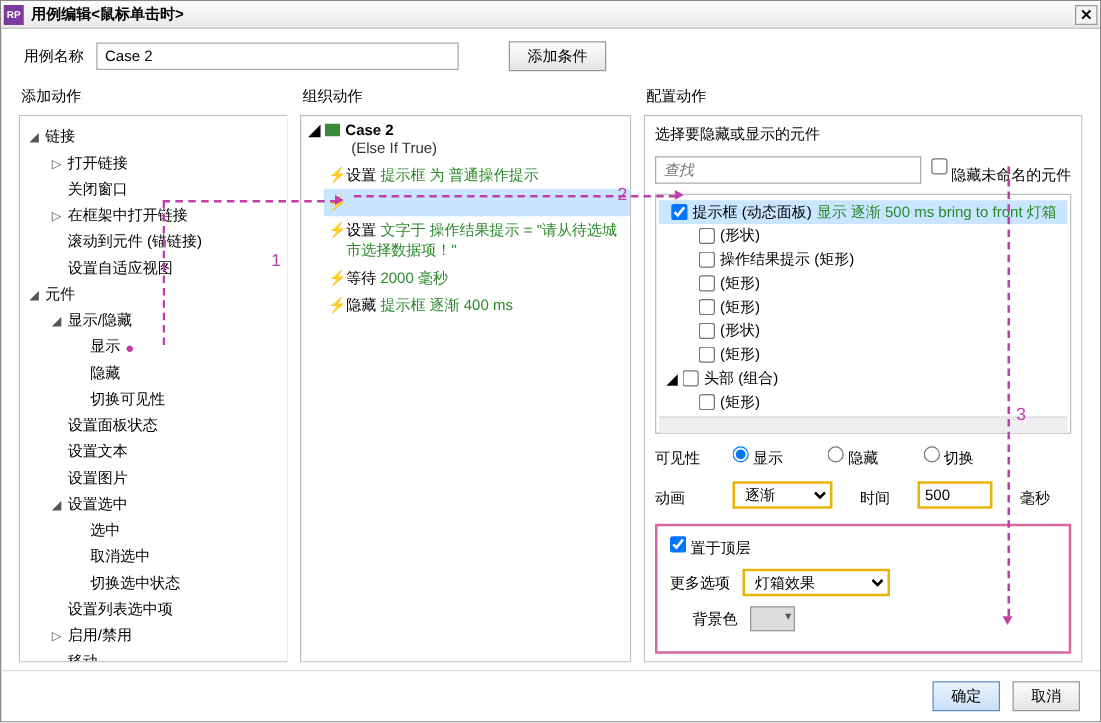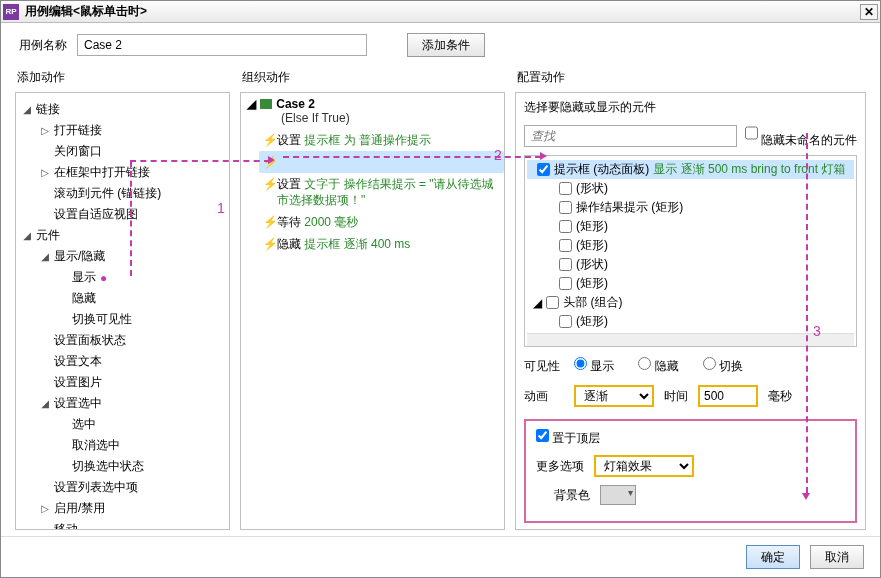--- a/index.html
+++ b/index.html
@@ -36,21 +36,21 @@
 .act-row .text { flex: 1; }
 .act-row.sel { background: #c9e5ff; border-radius: 2px; }
 .cfg-panel { padding: 6px 8px; display: flex; flex-direction: column; gap: 6px; }
 .search-row { display: flex; gap: 8px; align-items: center; }
 .search-row input { flex: 1; height: 22px; border: 1px solid #aaa; padding: 0 6px; color: #999; font-style: italic; }
 .widget-tree { border: 1px solid #c0c0c0; height: 205px; overflow: auto; padding: 4px 2px; position: relative; }
 .wrow { display: flex; align-items: center; padding: 1px 2px; white-space: nowrap; }
 .wrow .cb { margin: 0 4px; }
 .wrow.checked { background: #c9e5ff; }
 .hscroll { height: 16px; background: #efefef; border-top: 1px solid #ddd; margin-top: 2px; }
-.opt-row { display: flex; align-items: center; gap: 10px; margin-top: 4px; }
+.opt-row { display: flex; align-items: flex-end; gap: 22px; margin-top: 4px; }
 .opt-row .lbl0 { width: 40px; }
 .radio-lbl { margin-right: 14px; }
 select, input[type=text].small { height: 22px; border: 2px solid #eab308; padding: 0 4px; background: #fff; }
 .sel-anim { width: 80px; }
 .time-inp { width: 60px; }
 .boxed { border: 2px solid #d768a0; padding: 8px 10px; margin-top: 6px; }
 .boxed .row { display: flex; align-items: center; gap: 10px; margin-bottom: 8px; }
 .swatch { width: 36px; height: 20px; border: 1px solid #999; background: #dcdcdc; position: relative; }
 .swatch::after { content: "▾"; position: absolute; right: 2px; top: 1px; font-size: 10px; color: #555; }
 .footer { display: flex; justify-content: flex-end; gap: 10px; padding: 8px 16px; border-top: 1px solid #ddd; }
@@ -278,21 +278,21 @@
           <span>时间</span>
           <input type="text" class="small time-inp" value="500" style="">
           <span>毫秒</span>
         </div>
         <div class="boxed">
           <div class="row">
               <label><input type="checkbox" checked="" style=""> <span>置于顶层</span></label>
             </div>
           <div class="row">
             <span>更多选项</span>
-            <select style="width:100px"><option>灯箱效果</option></select>
+            <select style="width:118px"><option>灯箱效果</option></select>
           </div>
           <div class="row" style="margin-left:18px">
             <span>背景色</span>
             <div class="swatch"></div>
           </div>
         </div>
 
         <div class="arrow-dash-v" style="top:40px;left:290px;height:360px"></div>
         <div class="arrow-head ah-down" style="top:400px;left:286px"></div>
         <div class="anno" style="top:230px;left:297px">3</div>

